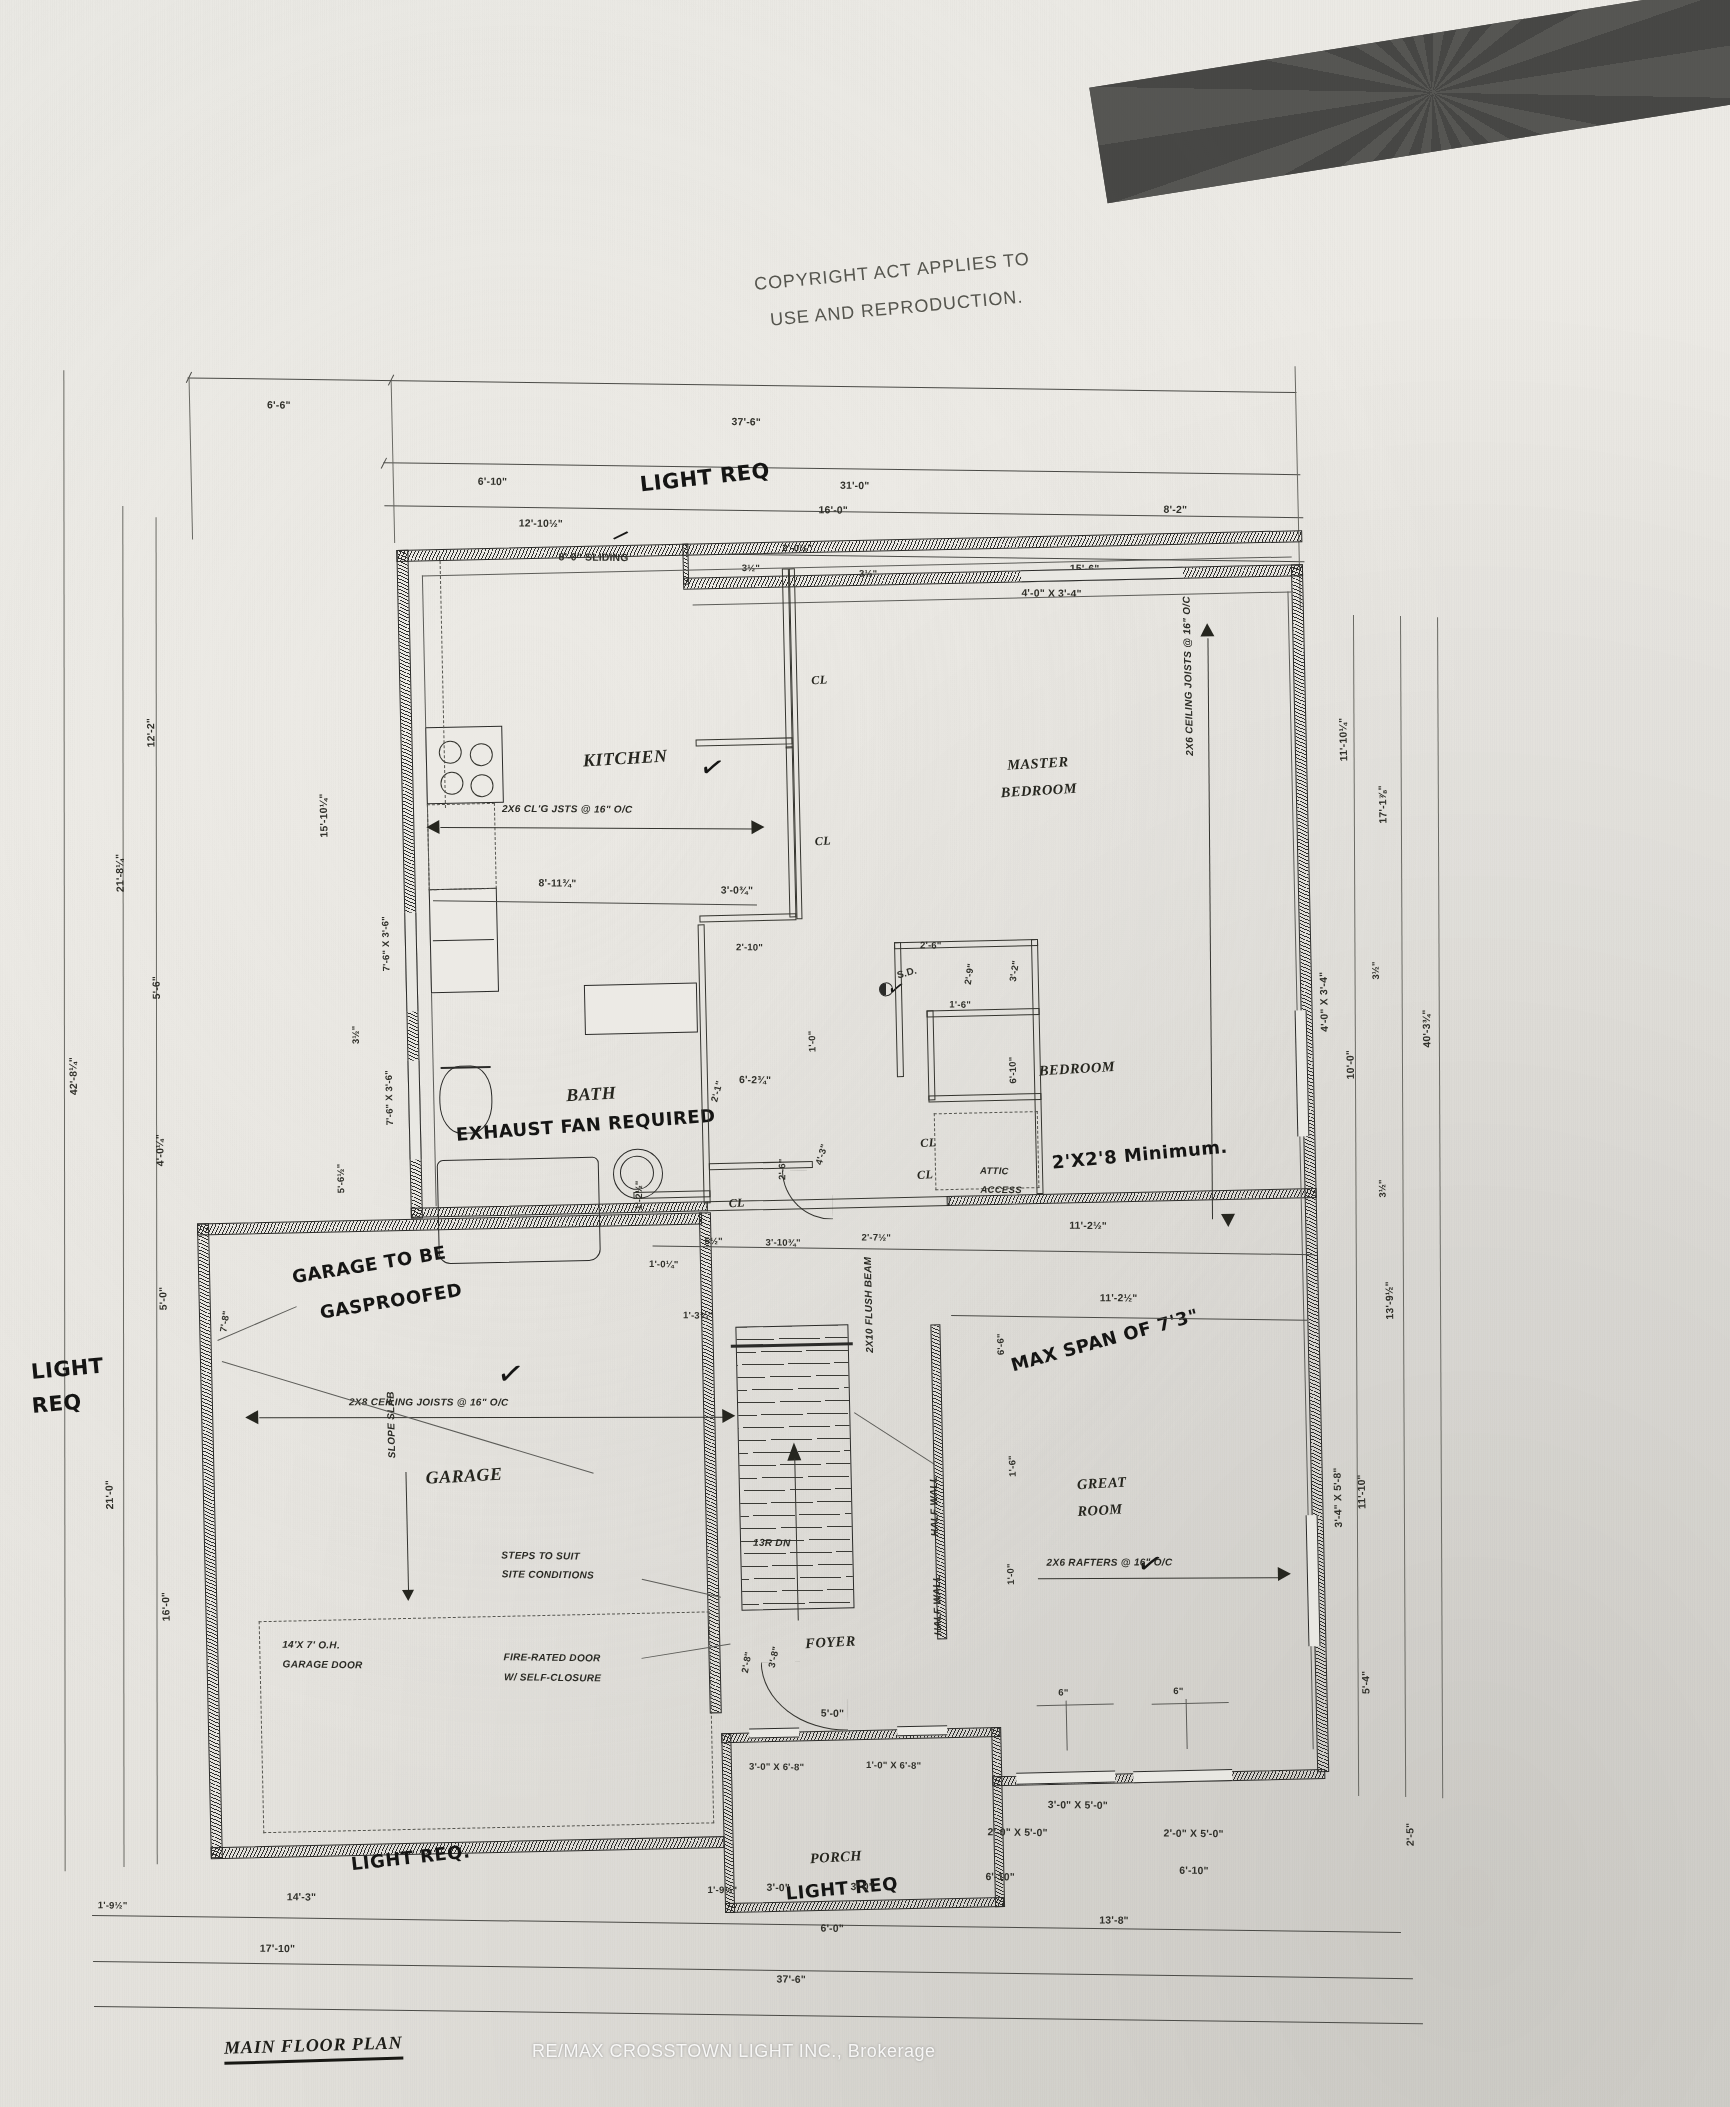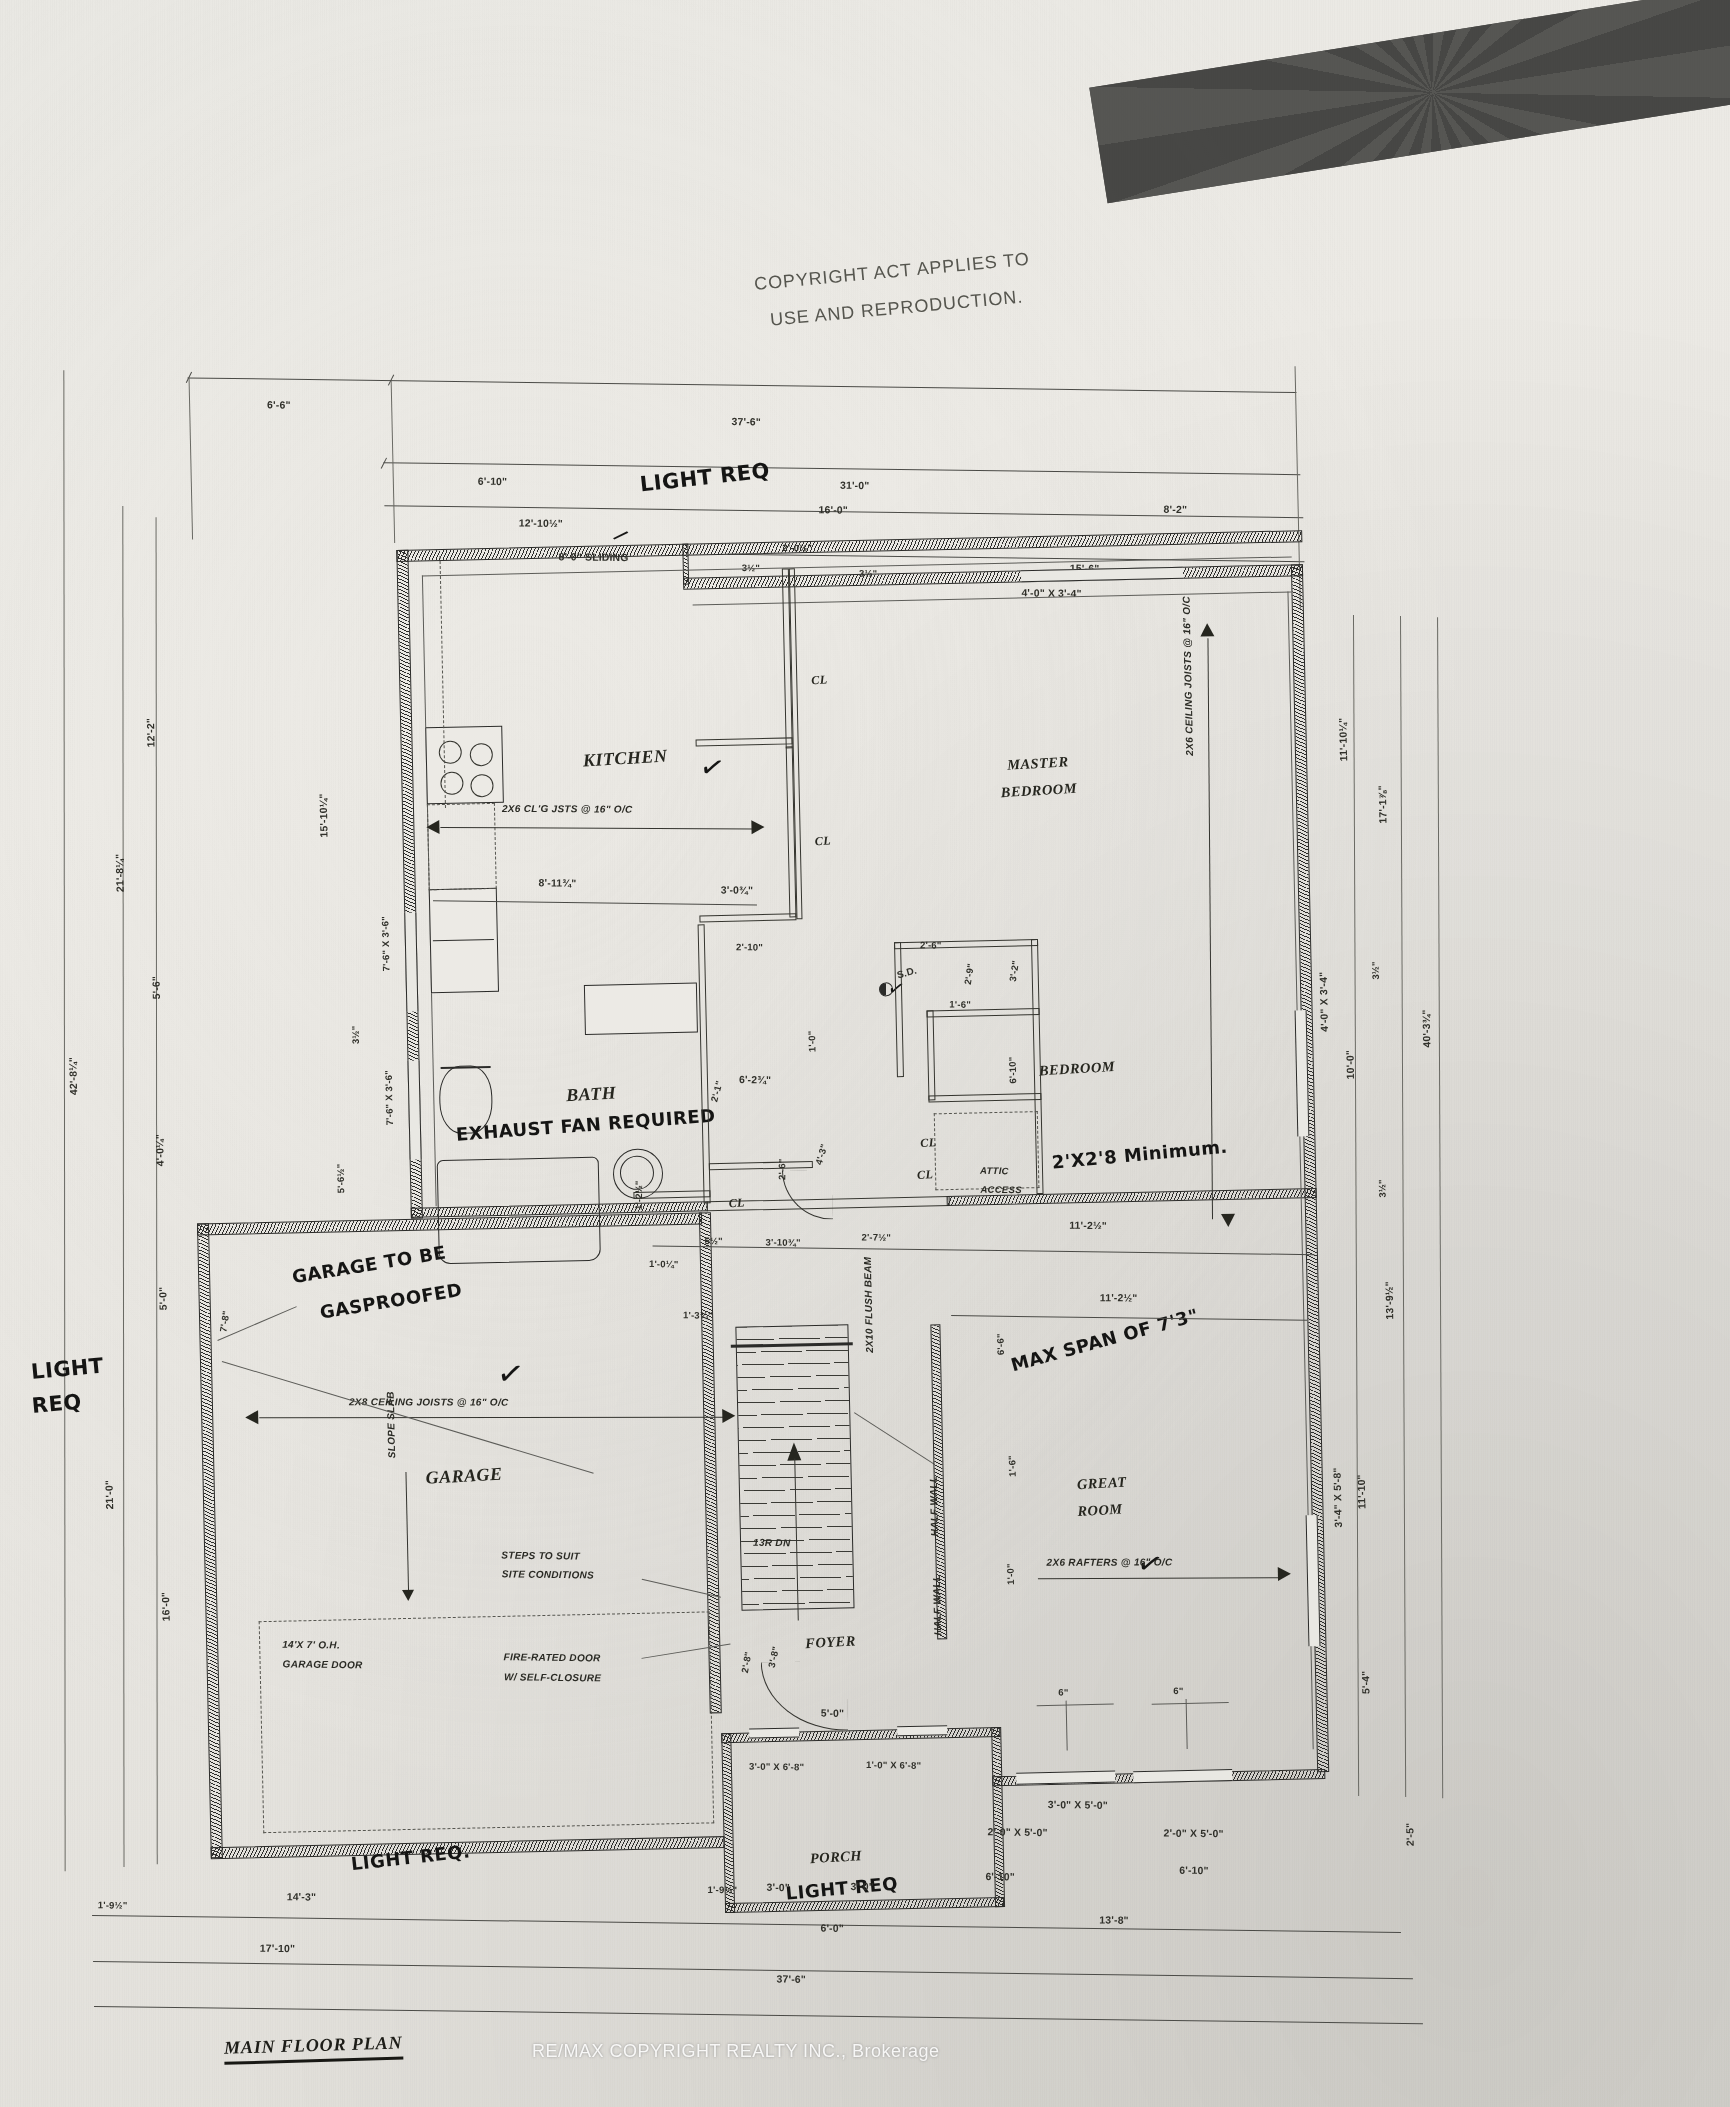--- a/index.html
+++ b/index.html
@@ -427,16 +427,16 @@
     <div class="dim" style="left:1081px;top:1923px;transform:rotate(2deg);">13'-8"</div>
 
     <div class="dim" style="left:757px;top:1975px;transform:rotate(2deg);">37'-6"</div>
 
     <div class="hw m" style="left:334px;top:1845px;transform:rotate(-5deg);">LIGHT REQ.</div>
 
     <div class="title" style="left:203px;top:2026px;transform:rotate(-0.5deg);">MAIN FLOOR PLAN</div>
 
   </div>
 
-  <div class="brokerage" style="left:532px;top:2041px;">RE/MAX COPYRIGHT REALTY INC., Brokerage</div>
+  <div class="brokerage" style="left:532px;top:2041px;">RE/MAX CROSSTOWN LIGHT INC., Brokerage</div>
 
 </div>
 
 
 </body></html>

